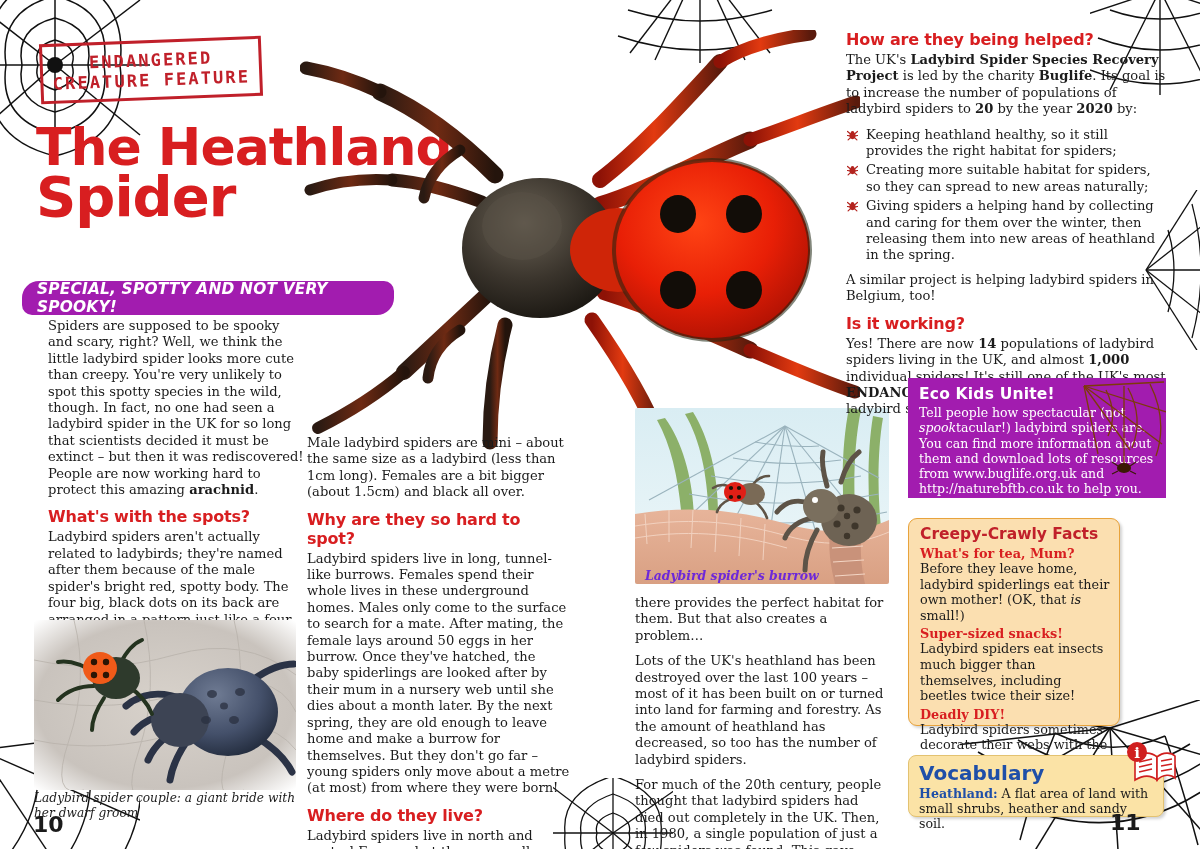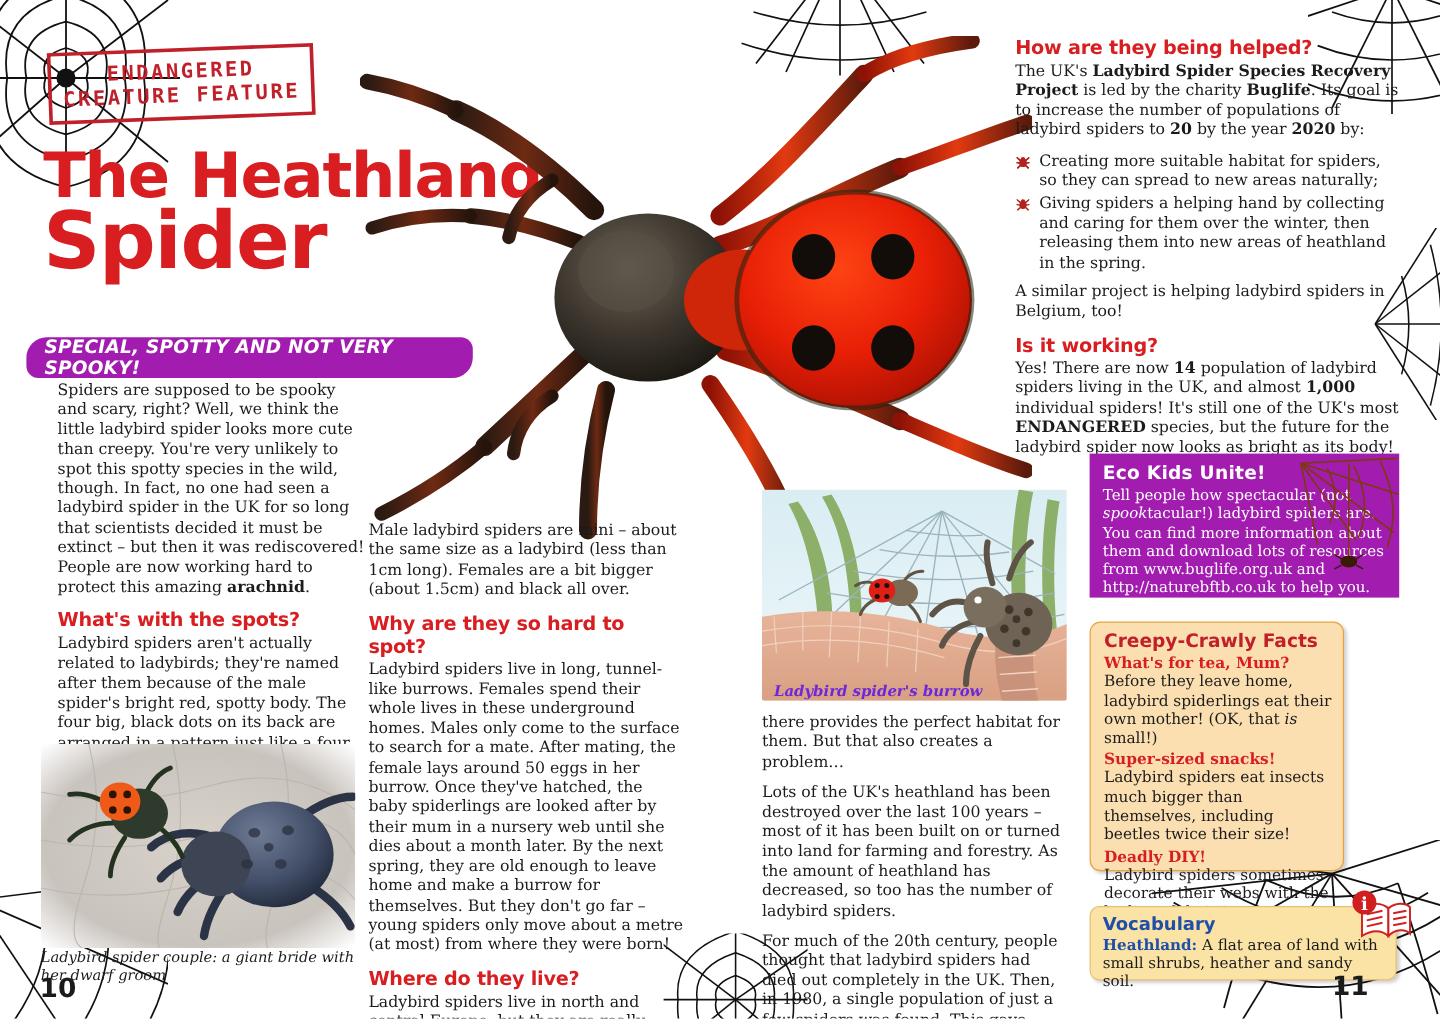--- a/index.html
+++ b/index.html
@@ -26,21 +26,21 @@
     color:#c0202a;font-weight:700;letter-spacing:2.1px;
     font-size:17px;line-height:20px;white-space:nowrap;
     font-family:"DejaVu Sans Mono", monospace;
   }
   .big-title{
     position:absolute;left:36px;top:105px;width:420px;
     color:#d81e20;font-weight:700;line-height:0.83;
     font-family:"DejaVu Sans", sans-serif;letter-spacing:-1px;
   }
   .big-title .l1{display:block;font-size:52px;}
-  .big-title .l2{display:block;font-size:66px;margin-top:4px;}
+  .big-title .l2{display:block;font-size:56px;margin-top:4px;}
 
   
   .banner{
     position:absolute;left:22px;top:281px;width:372px;height:34px;
     background:#a21caf;border-radius:17px 10px 17px 10px;
     display:flex;align-items:center;
   }
   .banner span{
     color:#fff;font-weight:700;font-size:15.4px;letter-spacing:0.2px;
     padding-left:15px;font-style:italic;
@@ -132,21 +132,21 @@
   }
   .fact-b i{font-style:italic;}
 
   
   .vocab-box{
     position:absolute;left:908px;top:755px;width:256px;height:62px;
     background:#fbe3a6;border:1px solid #e3c271;border-radius:8px;
     box-sizing:border-box;box-shadow:2px 2px 3px rgba(0,0,0,.18);
   }
   .vocab-title{
-    color:#1f4fa8;font-weight:700;font-size:15px;margin:5px 0 1px 10px;
+    color:#1f4fa8;font-weight:700;font-size:20px;margin:5px 0 1px 10px;
     font-family:"DejaVu Sans", sans-serif;
   }
   .vocab-body{
     font-family:"DejaVu Serif", serif;font-size:12.6px;line-height:15.2px;
     color:#1b1b1b;margin:0 8px 0 10px;
   }
   .vocab-body b{color:#1f4fa8;font-weight:700;}
   .vocab-icon{position:absolute;right:-14px;top:-16px;width:56px;height:46px;}
 </style>
 </head>
@@ -519,20 +519,21 @@
             <path d="M3.5 4 L0.6 1.6"></path>
               <path d="M8.5 4 L11.4 1.6"></path>
             <path d="M3.2 6.5 L0.4 6"></path>
               <path d="M8.8 6.5 L11.6 6"></path>
             <path d="M3.6 8.6 L1.2 10.8"></path>
               <path d="M8.4 8.6 L10.8 10.8"></path>
           </g>
           <ellipse cx="6" cy="6.4" rx="3.3" ry="3.6" fill="#b3231e"></ellipse>
           <ellipse cx="6" cy="2.9" rx="2" ry="1.7" fill="#b3231e"></ellipse>
         </svg>
+        <span>Keeping heathland healthy, so it still provides the right habitat for spiders;</span>
       </li>
       <li>
         <svg class="spider-bullet" viewBox="0 0 12 12">
           <g stroke="#b3231e" stroke-width="1.3" stroke-linecap="round">
             <path d="M3.5 4 L0.6 1.6"></path>
               <path d="M8.5 4 L11.4 1.6"></path>
             <path d="M3.2 6.5 L0.4 6"></path>
               <path d="M8.8 6.5 L11.6 6"></path>
             <path d="M3.6 8.6 L1.2 10.8"></path>
               <path d="M8.4 8.6 L10.8 10.8"></path>
@@ -555,21 +556,21 @@
           <ellipse cx="6" cy="6.4" rx="3.3" ry="3.6" fill="#b3231e"></ellipse>
           <ellipse cx="6" cy="2.9" rx="2" ry="1.7" fill="#b3231e"></ellipse>
         </svg>
         <span>Giving spiders a helping hand by collecting and caring for them over the winter, then releasing them into new areas of heathland in the spring.</span>
       </li>
     </ul>
 
     <p class="body-p">A similar project is helping ladybird spiders in Belgium, too!</p>
 
     <h2 class="h-red">Is it working?</h2>
-    <p class="body-p"><span>Yes! There are now </span><b>14</b><span> population of ladybird spiders living in the UK, and almost </span><b>1,000</b><span> individual spiders! It's still one of the UK's most </span><b>ENDANGERED</b><span> species, but the future for the ladybird spider now looks as bright as its body!</span></p>
+    <p class="body-p"><span>Yes! There are now </span><b>14</b><span> populations of ladybird spiders living in the UK, and almost </span><b>1,000</b><span> individual spiders! It's still one of the UK's most </span><b>ENDANGERED</b><span> species, but the future for the ladybird spider now looks as bright as its body!</span></p>
   </div>
 
   <div class="eco-box">
     <svg style="position:absolute;right:0;top:0;width:90px;height:118px;" viewBox="0 0 90 118">
       <g stroke="#7d3a09" stroke-width="1.3" fill="none">
         <line x1="8" y1="8" x2="88" y2="4"></line>
           <line x1="8" y1="8" x2="90" y2="34"></line>
         <line x1="8" y1="8" x2="86" y2="66"></line>
           <line x1="8" y1="8" x2="54" y2="72"></line>
         <line x1="8" y1="8" x2="22" y2="76"></line>

